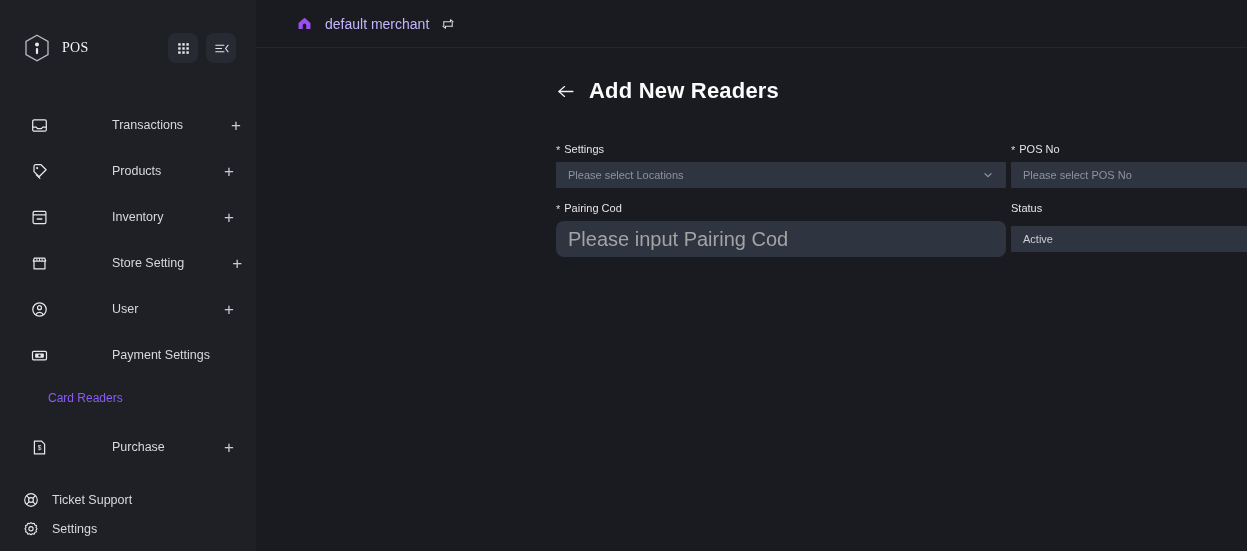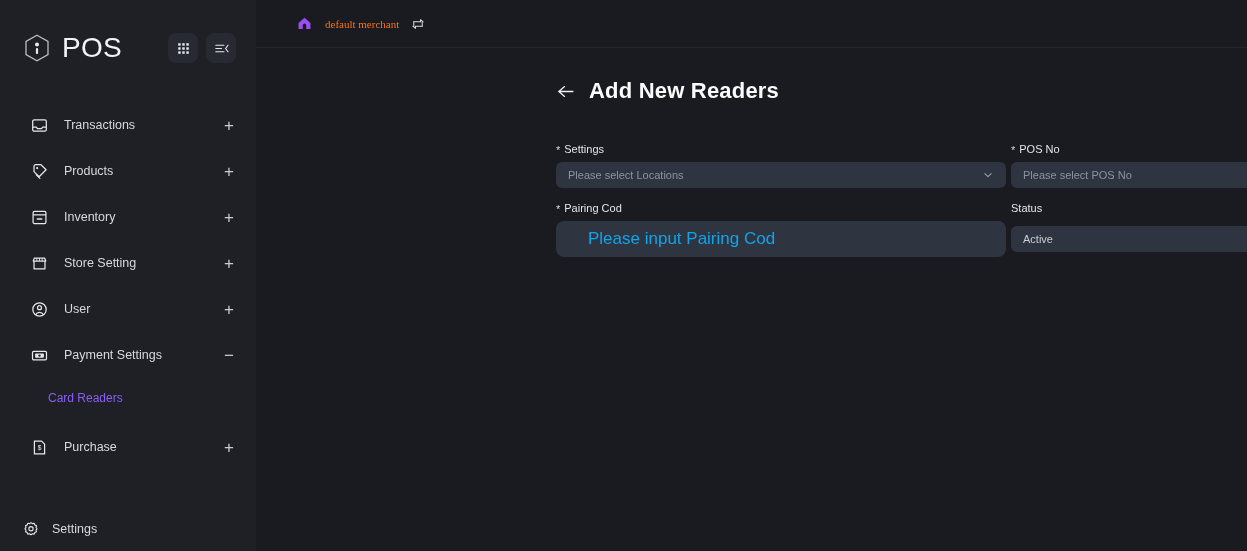--- a/index.html
+++ b/index.html
@@ -19,33 +19,33 @@
     position: relative;
     display: flex; flex-direction: column;
   }
   .brand-row {
     display: flex; align-items: center;
     height: 96px; padding: 0 20px 0 22px;
   }
   .brand-logo { display: flex; align-items: center; gap: 10px; }
   .hex { width: 30px; height: 30px; display: block; }
   .brand-name {
-    color: #f2f3f5; font-size: 28px; letter-spacing: .3px;
+    color: #f2f3f5; font-size: 14px; letter-spacing: .3px; font-family: Liberation Serif, serif;
   }
   .brand-btns { margin-left: auto; display: flex; gap: 8px; }
   .sq-btn {
     width: 30px; height: 30px; border-radius: 8px;
     background: #272a33;
     display: flex; align-items: center; justify-content: center;
     cursor: pointer;
   }
   .nav { margin-top: 6px; }
   .nav-item {
     height: 46px; padding: 0 20px 0 30px;
-    display: flex; align-items: center; cursor: pointer;
+    display: flex; align-items: center; cursor: pointer; gap: 48px;
   }
   .nav-icon {
     width: 18px; height: 18px; flex: 0 0 18px;
     display: flex; align-items: center; justify-content: center;
   }
   .nav-label {
     margin-left: 16px; color: #d7d9de; font-size: 12.5px;
     white-space: nowrap;
   }
   .nav-exp {
@@ -65,21 +65,21 @@
   }
   .foot-item .nav-label { margin-left: 12px; font-size: 12.5px; }
 
   
   .main { flex: 1; height: 551px; background: #1a1b20; position: relative; }
   .topbar {
     height: 48px; border-bottom: 1px solid #26272d;
     display: flex; align-items: center; padding: 0 22px 0 40px;
   }
   .merchant { display: flex; align-items: center; gap: 12px; cursor: pointer; }
-  .merchant-name { color: #f97316; font-size: 11px; font-family: Liberation Serif, serif; }
+  .merchant-name { color: #c4b5fd; font-size: 14px; }
 
   .page-head {
     display: flex; align-items: center; gap: 13px;
     padding: 30px 0 0 300px;
   }
   .back-arrow { cursor: pointer; display: flex; align-items: center; }
   .page-title { color: #fbfbfc; font-size: 22px; font-weight: 600; letter-spacing: .2px; }
 
   
   .form {
@@ -87,33 +87,33 @@
     width: 905px;
     display: grid; grid-template-columns: 450px 450px; column-gap: 5px;
   }
   .field { margin-bottom: 0; }
   .f-label {
     color: #e3e4e8; font-size: 11px; height: 26px;
     display: flex; align-items: center; gap: 4px;
   }
   .req { color: #d9dade; font-size: 11px; line-height: 11px; transform: translateY(1px); }
   .select {
-    height: 26px; border-radius: 6px; background: #2f3441;
+    height: 26px; border-radius: 1px; background: #2f3441;
     display: flex; align-items: center; padding: 0 12px;
     cursor: pointer;
   }
   .select-text { font-size: 11px; color: #8e939f; }
   .select-text.filled { color: #cbcdd4; text-align: right; }
   .select .chev { margin-left: auto; }
   .textinput {
     height: 36px; border-radius: 8px; background: #2f3441;
     display: flex; align-items: center; padding: 0 12px;
     cursor: text;
   }
-  .textinput-text { font-size: 17px; color: #0ea5e9; margin-left: 20px; }
+  .textinput-text { font-size: 20px; color: #a3a3a3; }
 
   .actions {
     margin: 22px 0 0 300px; width: 905px;
     display: flex; justify-content: flex-end; gap: 14px;
   }
 
   svg { display: block; }
 </style>
 </head>
 <body>
@@ -253,20 +253,35 @@
         <span class="nav-label">Purchase</span>
         <span class="nav-exp">+</span>
       </div>
 
     </nav>
 
     <div class="sidebar-foot">
       <div class="foot-item">
         <span class="nav-icon">
           <svg viewBox="0 0 18 18" width="16" height="16">
+            <circle cx="9" cy="9" r="7.1" fill="none" stroke="#e7e8ec" stroke-width="1.3"></circle>
+            <circle cx="9" cy="9" r="2.7" fill="none" stroke="#e7e8ec" stroke-width="1.3"></circle>
+            <g stroke="#e7e8ec" stroke-width="1.3">
+              <line x1="4.0" y1="4.0" x2="7.1" y2="7.1"></line>
+              <line x1="14.0" y1="4.0" x2="10.9" y2="7.1"></line>
+              <line x1="4.0" y1="14.0" x2="7.1" y2="10.9"></line>
+              <line x1="14.0" y1="14.0" x2="10.9" y2="10.9"></line>
+            </g>
+          </svg>
+        </span>
+        <span class="nav-label">Ticket Support</span>
+      </div>
+      <div class="foot-item">
+        <span class="nav-icon">
+          <svg viewBox="0 0 18 18" width="16" height="16">
             <path d="M9 1.9 L10.6 3.0 L12.5 2.6 L13.3 4.4 L15.1 5.2 L14.7 7.1 L15.8 8.7 L14.7 10.3 L15.1 12.2 L13.3 13.0 L12.5 14.8 L10.6 14.4 L9 15.5 L7.4 14.4 L5.5 14.8 L4.7 13.0 L2.9 12.2 L3.3 10.3 L2.2 8.7 L3.3 7.1 L2.9 5.2 L4.7 4.4 L5.5 2.6 L7.4 3.0 Z" fill="none" stroke="#e7e8ec" stroke-width="1.25" stroke-linejoin="round"></path>
             <circle cx="9" cy="8.7" r="2.4" fill="none" stroke="#e7e8ec" stroke-width="1.25"></circle>
           </svg>
         </span>
         <span class="nav-label">Settings</span>
       </div>
     </div>
 
   </aside>
 

